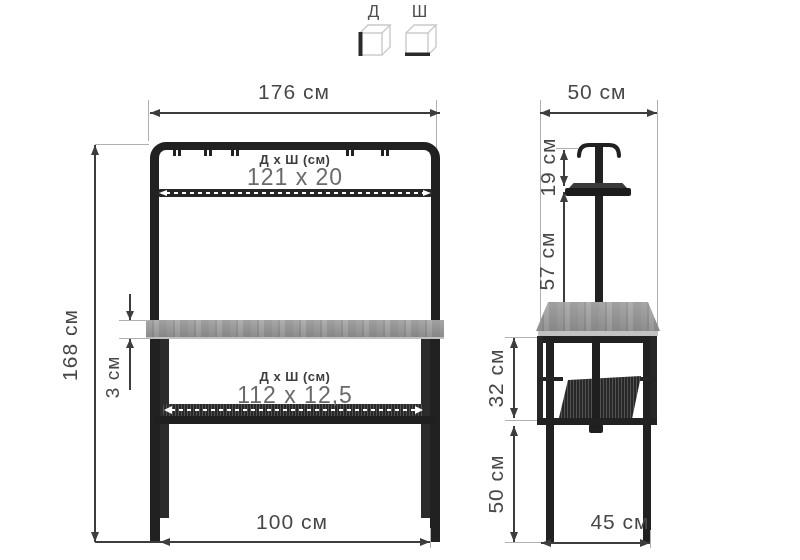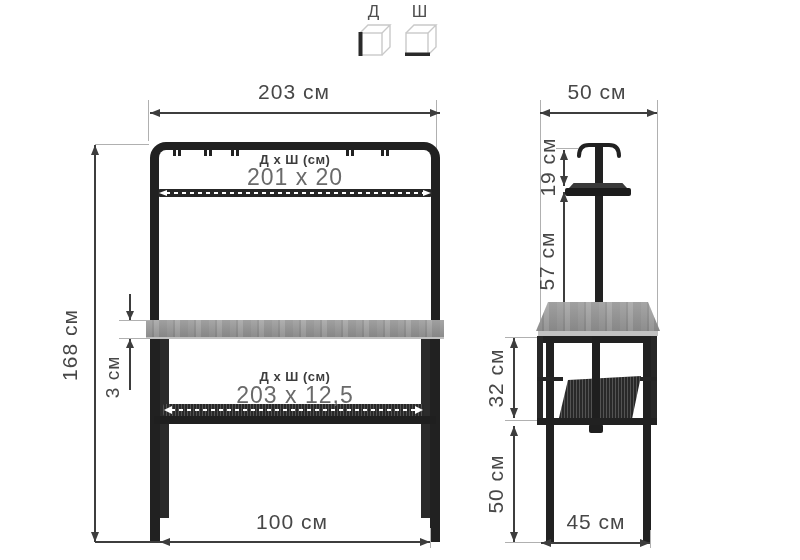--- a/index.html
+++ b/index.html
@@ -76,21 +76,21 @@
       <rect x="2" y="30.5" width="25" height="4" fill="#2a2a2a"></rect>
     </svg>
   </div>
 
   <div>
 
     <div class="ext" style="left:148px;top:100px;width:1px;height:41px;"></div>
     <div class="ext" style="left:436px;top:100px;width:1px;height:95px;"></div>
 
     <div class="diml-h" style="left:150px;top:112px;width:290px;"></div>
-    <div class="lbl" style="left:244px;top:81px;width:100px;">203 см</div>
+    <div class="lbl" style="left:244px;top:81px;width:100px;">176 см</div>
 
     <div class="abs" style="left:150px;top:142px;width:290px;height:195px;box-sizing:border-box;
                 border-top:8px solid #212121;border-left:9px solid #212121;border-right:9px solid #212121;
                 border-radius:16px 16px 0 0;"></div>
 
     <div class="tick" style="left:173px;"></div>
     <div class="tick" style="left:178px;"></div>
     <div class="tick" style="left:204px;"></div>
     <div class="tick" style="left:209px;"></div>
     <div class="tick" style="left:231px;"></div>
@@ -100,38 +100,38 @@
     <div class="tick" style="left:381px;"></div>
     <div class="tick" style="left:386px;"></div>
 
     <div class="abs steel" style="left:158px;top:189px;width:274px;height:8px;border-radius:2px;background:#262626;">
       <div class="dash-line"></div>
       <div class="wl" style="border-top-width:3px;border-bottom-width:3px;margin-top:-3px;"></div>
       <div class="wr" style="border-top-width:3px;border-bottom-width:3px;margin-top:-3px;"></div>
     </div>
 
     <div class="shelf-cap" style="left:215px;top:152px;width:160px;">Д х Ш (см)</div>
-    <div class="shelf-val" style="left:215px;top:165px;width:160px;">201 x 20</div>
+    <div class="shelf-val" style="left:215px;top:165px;width:160px;">121 x 20</div>
 
     <div class="abs steel" style="left:150px;top:336px;width:10px;height:206px;"></div>
     <div class="abs steel" style="left:430px;top:336px;width:10px;height:206px;"></div>
     <div class="abs" style="left:160px;top:337px;width:9px;height:181px;background:#2b2b2b;"></div>
     <div class="abs" style="left:421px;top:337px;width:9px;height:181px;background:#2b2b2b;"></div>
 
     <div class="abs wood" style="left:146px;top:320px;width:298px;height:17px;border-bottom:2px solid #c0c0c0;box-sizing:content-box;"></div>
 
     <div class="abs steel" style="left:154px;top:416px;width:282px;height:8px;background:#1f1f1f;"></div>
     <div class="abs meshbg" style="left:163px;top:404px;width:261px;height:12px;border-radius:2px;">
       <div class="dash-line"></div>
       <div class="wl"></div>
       <div class="wr"></div>
     </div>
 
     <div class="shelf-cap" style="left:215px;top:369px;width:160px;">Д х Ш (см)</div>
-    <div class="shelf-val" style="left:215px;top:383px;width:160px;">203 x 12,5</div>
+    <div class="shelf-val" style="left:215px;top:383px;width:160px;">112 x 12,5</div>
 
     <div class="ext" style="left:95px;top:144px;width:54px;height:1px;"></div>
     <div class="diml-v" style="left:94px;top:145px;height:397px;"></div>
     <div class="lbl rot" style="left:20px;top:334px;width:100px;">168 см</div>
 
     <div class="ext" style="left:119px;top:320px;width:31px;height:1px;"></div>
     <div class="ext" style="left:119px;top:338px;width:31px;height:1px;"></div>
     <div class="arr-down" style="left:129px;top:294px;height:26px;"></div>
     <div class="arr-up" style="left:129px;top:339px;height:51px;"></div>
     <div class="lbl rot small" style="left:63px;top:366px;width:100px;">3 см</div>
@@ -188,16 +188,16 @@
     <div class="ext" style="left:505px;top:420px;width:32px;height:1px;"></div>
     <div class="diml-v" style="left:513px;top:338px;height:80px;"></div>
     <div class="lbl rot" style="left:446px;top:367px;width:100px;">32 см</div>
 
     <div class="ext" style="left:505px;top:542px;width:36px;height:1px;"></div>
     <div class="diml-v" style="left:513px;top:426px;height:116px;"></div>
     <div class="lbl rot" style="left:446px;top:473px;width:100px;">50 см</div>
 
     <div class="ext" style="left:650px;top:530px;width:1px;height:18px;"></div>
     <div class="diml-h" style="left:541px;top:542px;width:109px;"></div>
-    <div class="lbl" style="left:546px;top:511px;width:100px;">45 см</div>
+    <div class="lbl" style="left:546px;top:511px;width:100px;padding-left:24px;">45 см</div>
   </div>
 
 </div>
 
 </body></html>

